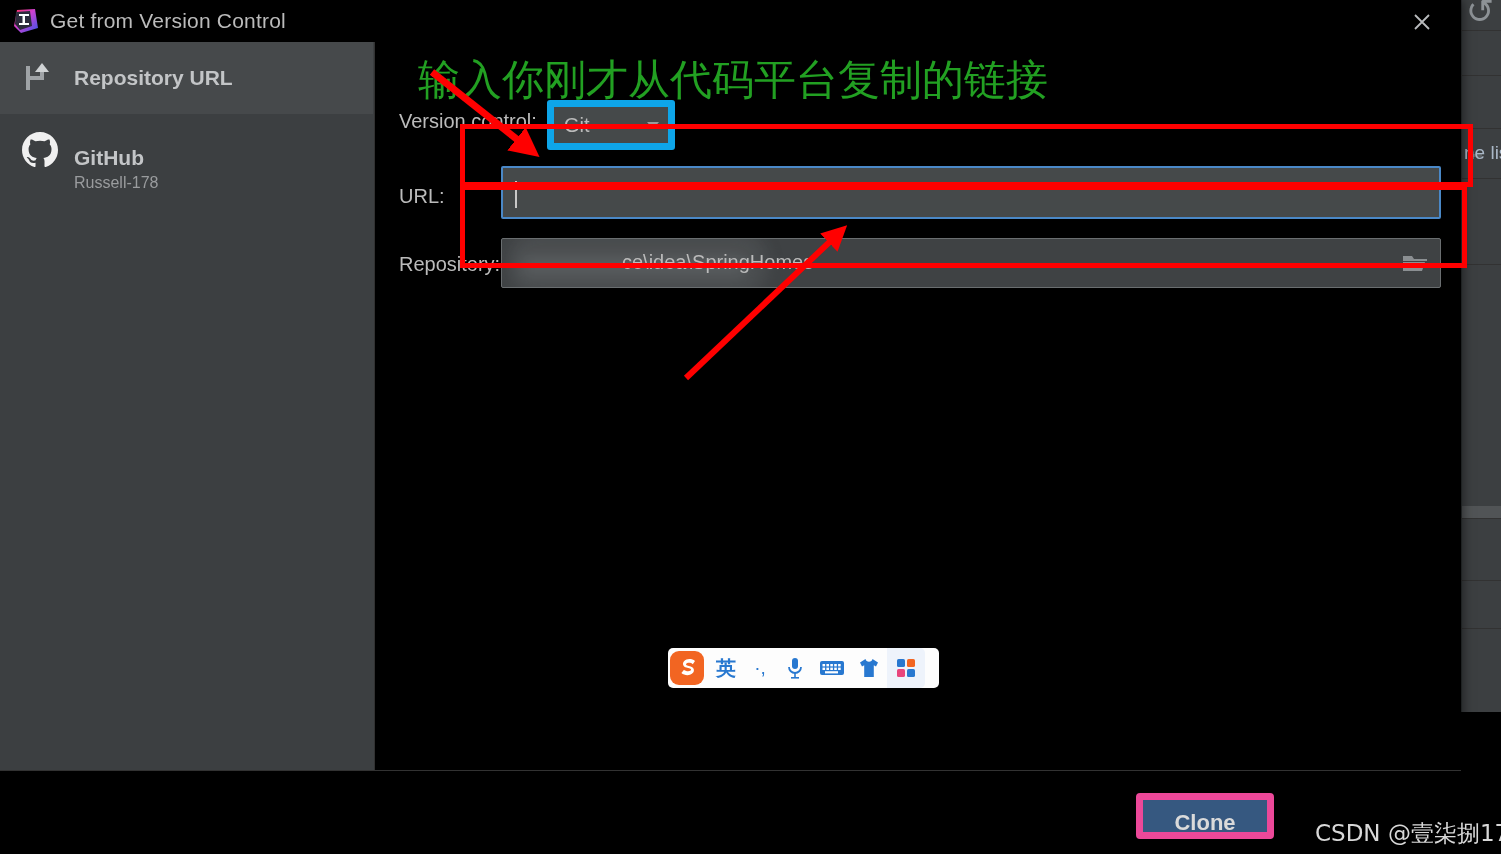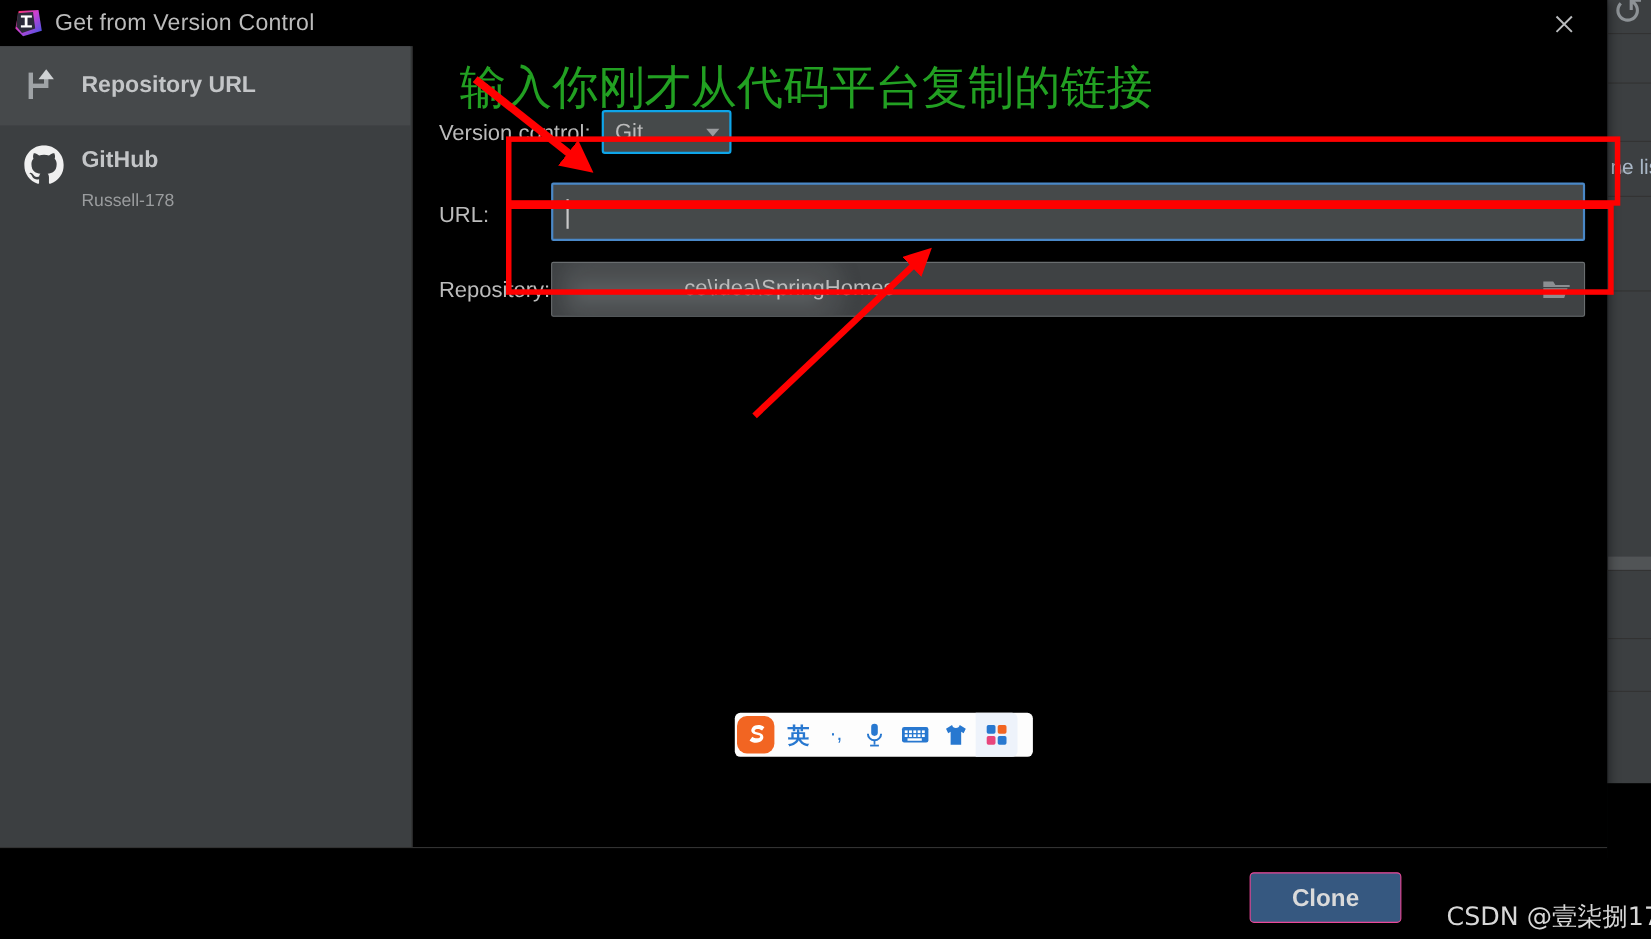--- a/index.html
+++ b/index.html
@@ -164,21 +164,21 @@
   #vcs-label   { left: 24px;  top: 68px; }
   #url-label   { left: 24px;  top: 143px; }
   #dir-label   { left: 24px;  top: 211px; }
 
   
   #vcs-combo {
     position: absolute;
     left: 172px; top: 58px;
     width: 114px; height: 36px;
     background: #45494a;
-    border: 2px solid #0ea5e9;
+    border: 7px solid #0ea5e9;
     border-radius: 3px;
     cursor: default;
   }
   #vcs-combo-value {
     position: absolute;
     left: 10px; top: 7px;
     font-size: 20px;
     color: #bbbbbb;
   }
   #vcs-combo-arrow {
@@ -279,21 +279,21 @@
     font-size: 22px;
     line-height: 46px;
     text-align: center;
     cursor: default;
     box-sizing: border-box;
   }
   #clone-button {
     left: 1136px;
     width: 138px;
     background: #365880;
-    border: 1px solid #ec4899;
+    border: 7px solid #ec4899;
     color: #dadada;
     font-weight: bold;
   }
   #cancel-button {
     left: 1292px;
     width: 138px;
     background: #4a4d4f;
     border: 1px solid #5e6264;
     color: #bbbbbb;
   }
@@ -433,21 +433,21 @@
         <svg width="36" height="36" viewBox="0 0 16 16">
           <path fill="#f0f0f0" d="M8 0C3.58 0 0 3.58 0 8c0 3.54 2.29 6.53 5.47 7.59.4.07.55-.17.55-.38
             0-.19-.01-.82-.01-1.49-2.01.37-2.53-.49-2.69-.94-.09-.23-.48-.94-.82-1.13-.28-.15-.68-.52-.01-.53.63-.01
             1.08.58 1.23.82.72 1.21 1.87.87 2.33.66.07-.52.28-.87.51-1.07-1.78-.2-3.64-.89-3.64-3.95
             0-.87.31-1.59.82-2.15-.08-.2-.36-1.02.08-2.12 0 0 .67-.21 2.2.82a7.42 7.42 0 0 1 2-.27c.68
             0 1.36.09 2 .27 1.53-1.04 2.2-.82 2.2-.82.44 1.1.16 1.92.08 2.12.51.56.82 1.27.82 2.15
             0 3.07-1.87 3.75-3.65 3.95.29.25.54.73.54 1.48 0 1.07-.01 1.93-.01 2.2 0
             .21.15.46.55.38A8.01 8.01 0 0 0 16 8c0-4.42-3.58-8-8-8z"></path>
         </svg>
       </span>
-      <span class="side-label" style="top:14px;">GitHub</span>
+      <span class="side-label" style="top:26px;">GitHub</span>
       <span class="side-sub" style="top:54px;">Russell-178</span>
     </div>
   </div>
 
   <div id="content">
 
     <div class="field-label" id="vcs-label">Version control:</div>
     <div id="vcs-combo">
       <span id="vcs-combo-value">Git</span>
       <span id="vcs-combo-arrow"></span>

